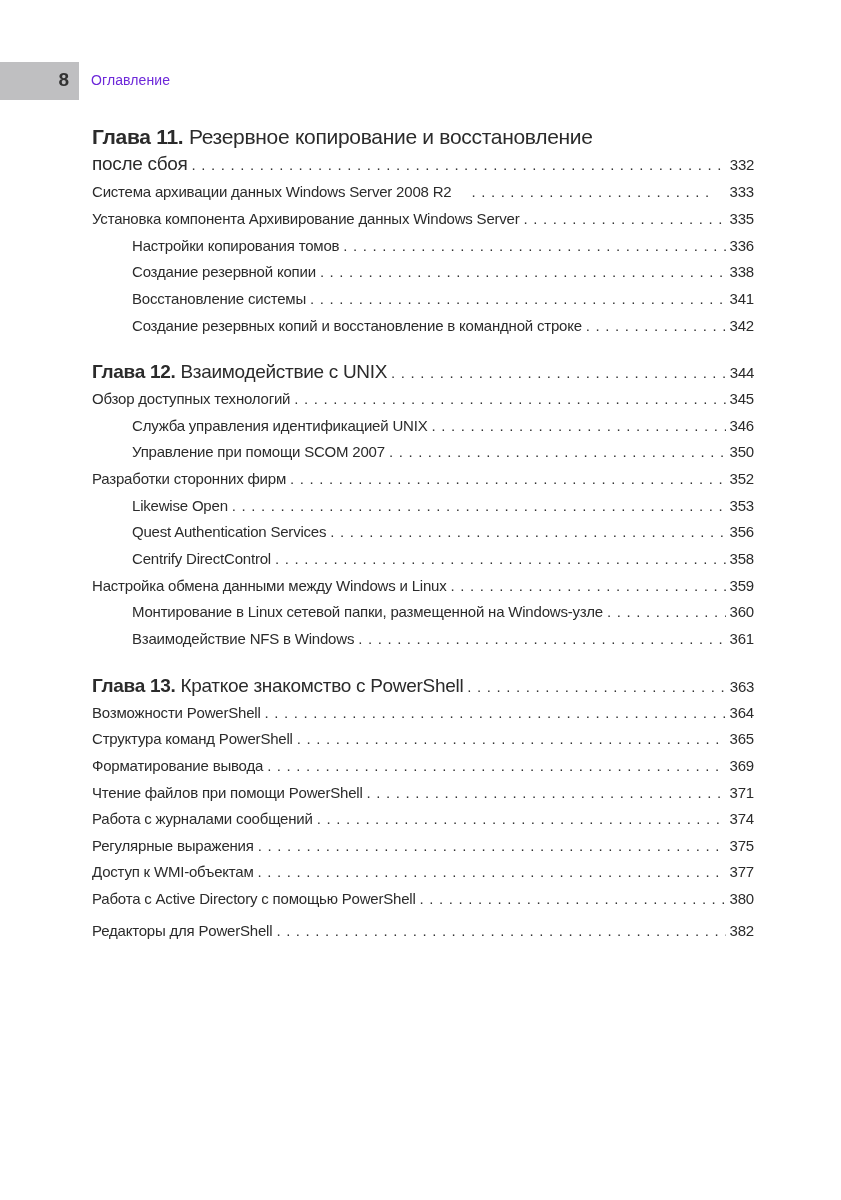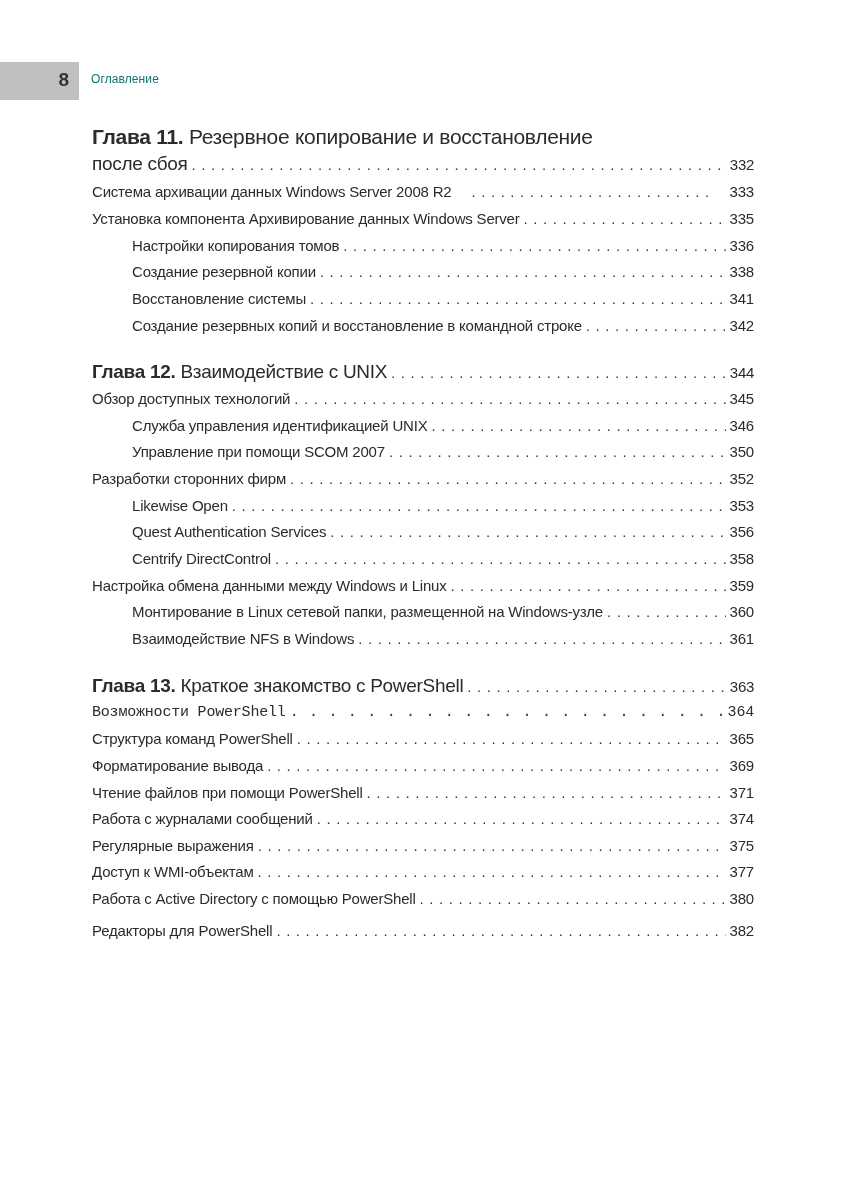--- a/index.html
+++ b/index.html
@@ -12,21 +12,21 @@
   .page-box {
     position: absolute; left: 0; top: 0; width: 79px; height: 38px;
     background: #bfbfc1;
   }
   .page-num {
     position: absolute; right: 10px; top: 7px;
     font-size: 19px; font-weight: bold; color: #333;
   }
   .running-title {
     position: absolute; left: 91px; top: 10px;
-    font-size: 12px; color: #0f766e; letter-spacing: 0.1px; text-align: right;
+    font-size: 14px; color: #6d28d9; letter-spacing: 0.1px; text-align: right;
   }
   .toc { position: absolute; left: 92px; top: 0; width: 662px; }
   .entry {
     position: absolute; left: 0; width: 662px; height: 22px;
     display: flex; align-items: baseline; font-size: 15px; line-height: 22px;
     white-space: nowrap; letter-spacing: -0.2px;
   }
   .entry.lvl2 { left: 40px; width: 622px; }
   .entry.chapter { font-size: 19px; height: 26px; line-height: 26px; letter-spacing: -0.3px; }
   .entry .title { flex: 0 0 auto; }
@@ -152,21 +152,21 @@
     <span class="title">Взаимодействие NFS в Windows</span>
     <span class="leader"></span>
     <span class="pg">361</span>
   </div>
 
   <div class="entry chapter" style="top:673px;">
     <span class="title"><span class="ch-label">Глава 13.</span> <span>Краткое знакомство с PowerShell</span></span>
     <span class="leader"></span>
     <span class="pg">363</span>
   </div>
-  <div class="entry lvl1" style="top:702px;font-family:Liberation Mono, monospace;">
+  <div class="entry lvl1" style="top:702px;">
     <span class="title">Возможности PowerShell</span>
     <span class="leader"></span>
     <span class="pg">364</span>
   </div>
   <div class="entry lvl1" style="top:728px;">
     <span class="title">Структура команд PowerShell</span>
     <span class="leader"></span>
     <span class="pg">365</span>
   </div>
   <div class="entry lvl1" style="top:755px;">

